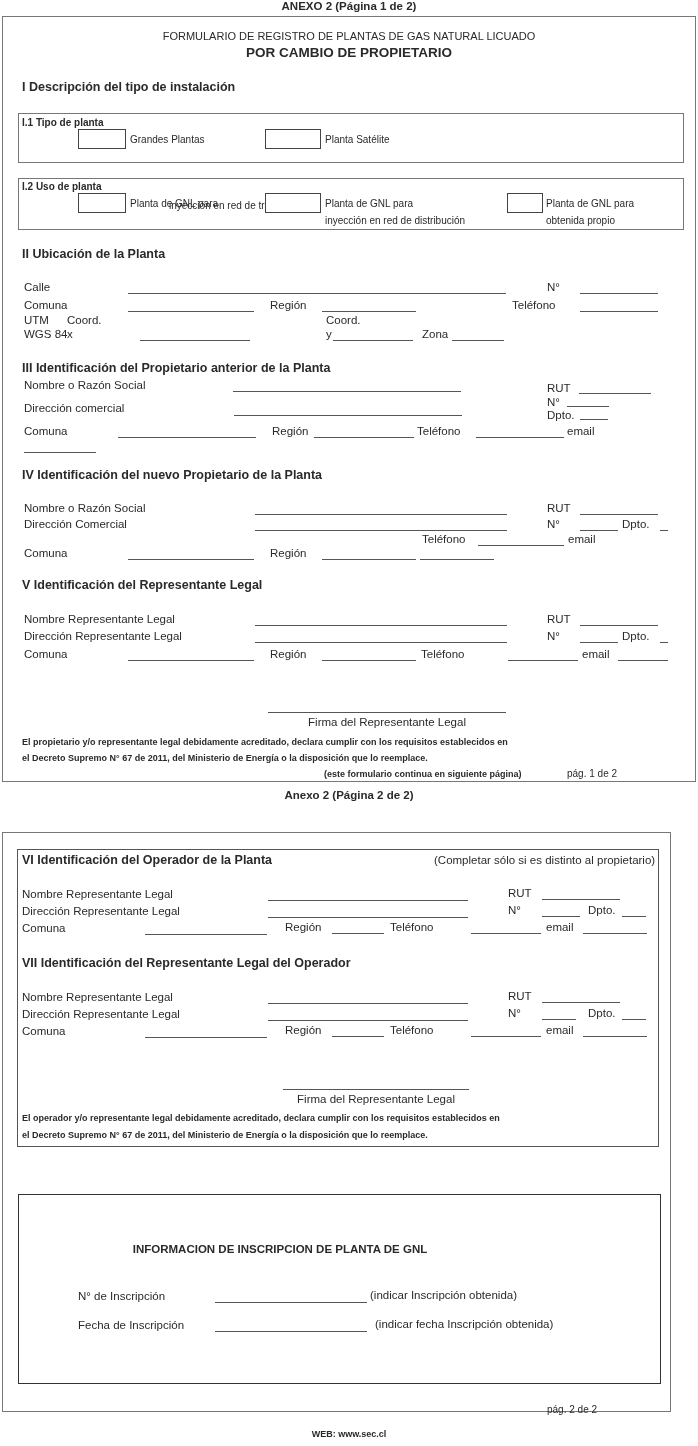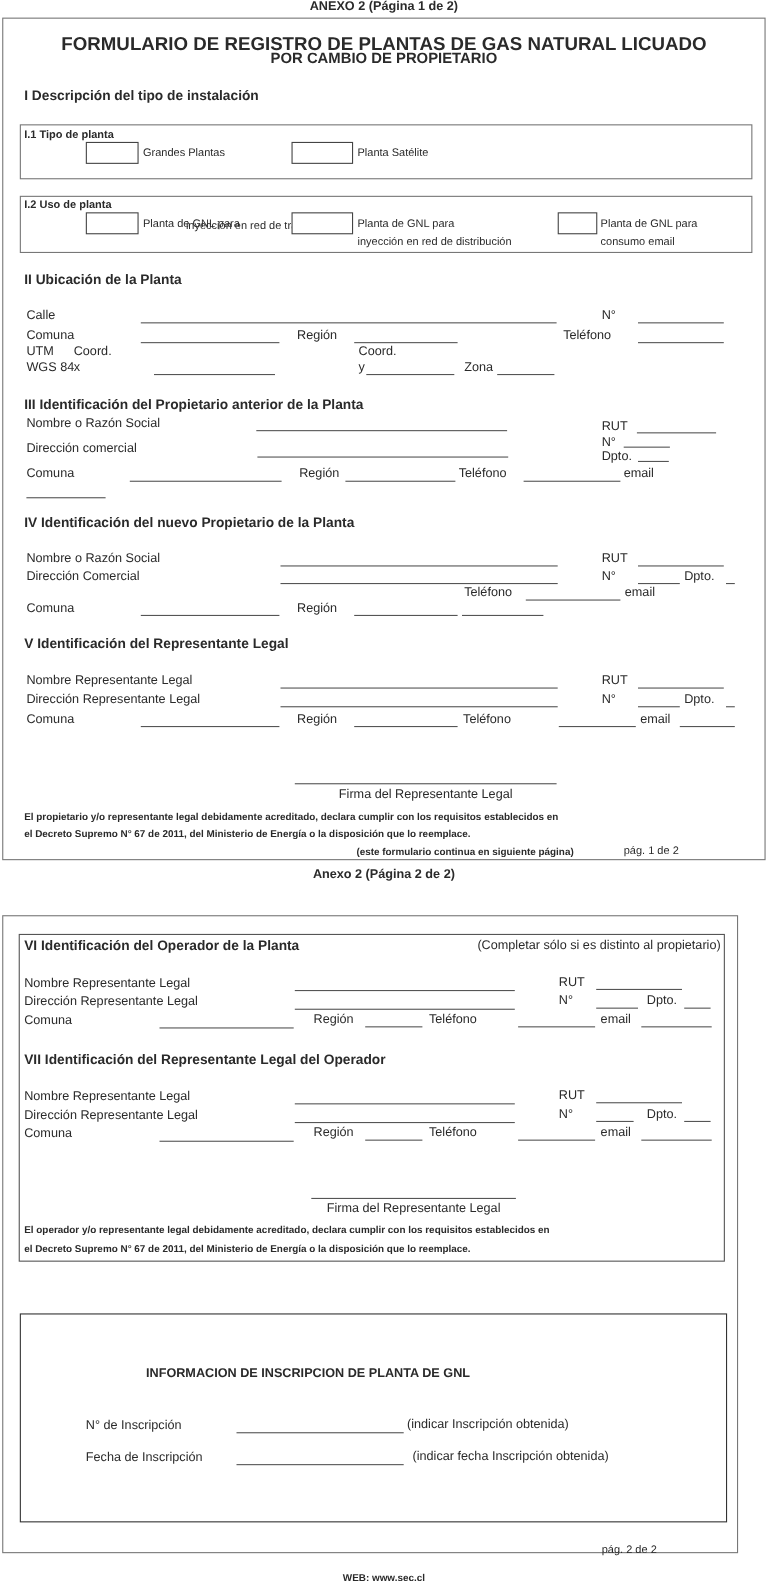--- a/index.html
+++ b/index.html
@@ -15,21 +15,21 @@
   .box { position: absolute; border: 1px solid #444; }
   .frame { position: absolute; border: 1px solid #777; }
   .chk { position: absolute; width: 46px; height: 18px; border: 1px solid #444; background: #fff; }
 </style>
 </head>
 <body>
 
 <div class="abs t b" style="left:0;width:698px;text-align:center;top:0;">ANEXO 2 (Página 1 de 2)</div>
 <div class="frame" style="left:2px;top:16px;width:692px;height:764px;"></div>
 
-<div class="abs" style="left:0;width:698px;text-align:center;top:30px;font-size:17px;font-weight:bold;">FORMULARIO DE REGISTRO DE PLANTAS DE GAS NATURAL LICUADO</div>
+<div class="abs" style="left:0;width:698px;text-align:center;top:30px;font-size:11px;font-weight:normal;">FORMULARIO DE REGISTRO DE PLANTAS DE GAS NATURAL LICUADO</div>
 <div class="abs" style="left:0;width:698px;text-align:center;top:45px;font-size:13.5px;font-weight:bold;">POR CAMBIO DE PROPIETARIO</div>
 
 <div class="abs h" style="left:22px;top:80px;">I Descripción del tipo de instalación</div>
 
 <div class="box" style="left:18px;top:113px;width:664px;height:48px;border-color:#777;"></div>
 <div class="abs s b" style="left:22px;top:117px;">I.1 Tipo de planta</div>
 <div class="chk" style="left:78px;top:129px;"></div>
 <div class="abs s" style="left:130px;top:134px;">Grandes Plantas</div>
 <div class="chk" style="left:265px;top:129px;width:54px;"></div>
 <div class="abs s" style="left:325px;top:134px;">Planta Satélite</div>
@@ -37,21 +37,21 @@
 <div class="box" style="left:18px;top:178px;width:664px;height:50px;border-color:#777;"></div>
 <div class="abs s b" style="left:22px;top:181px;">I.2 Uso de planta</div>
 <div class="chk" style="left:78px;top:193px;"></div>
 <div class="abs s" style="left:130px;top:198px;">Planta de GNL para</div>
 <div class="abs s" style="left:130px;top:200px;padding-left:39px;">inyección en red de transporte</div>
 <div class="chk" style="left:265px;top:193px;width:54px;"></div>
 <div class="abs s" style="left:325px;top:198px;">Planta de GNL para</div>
 <div class="abs s" style="left:325px;top:215px;">inyección en red de distribución</div>
 <div class="chk" style="left:507px;top:193px;width:34px;"></div>
 <div class="abs s" style="left:546px;top:198px;">Planta de GNL para</div>
-<div class="abs s" style="left:546px;top:215px;">consumo email</div>
+<div class="abs s" style="left:546px;top:215px;">obtenida propio</div>
 
 <div class="abs h" style="left:22px;top:247px;">II Ubicación de la Planta</div>
 <div class="abs t" style="left:24px;top:281px;">Calle</div>
 <div class="line" style="left:128px;top:293px;width:378px;"></div>
 <div class="abs t" style="left:547px;top:281px;">N°</div>
 <div class="line" style="left:580px;top:293px;width:78px;"></div>
 
 <div class="abs t" style="left:24px;top:299px;">Comuna</div>
 <div class="line" style="left:128px;top:311px;width:126px;"></div>
 <div class="abs t" style="left:270px;top:299px;">Región</div>

